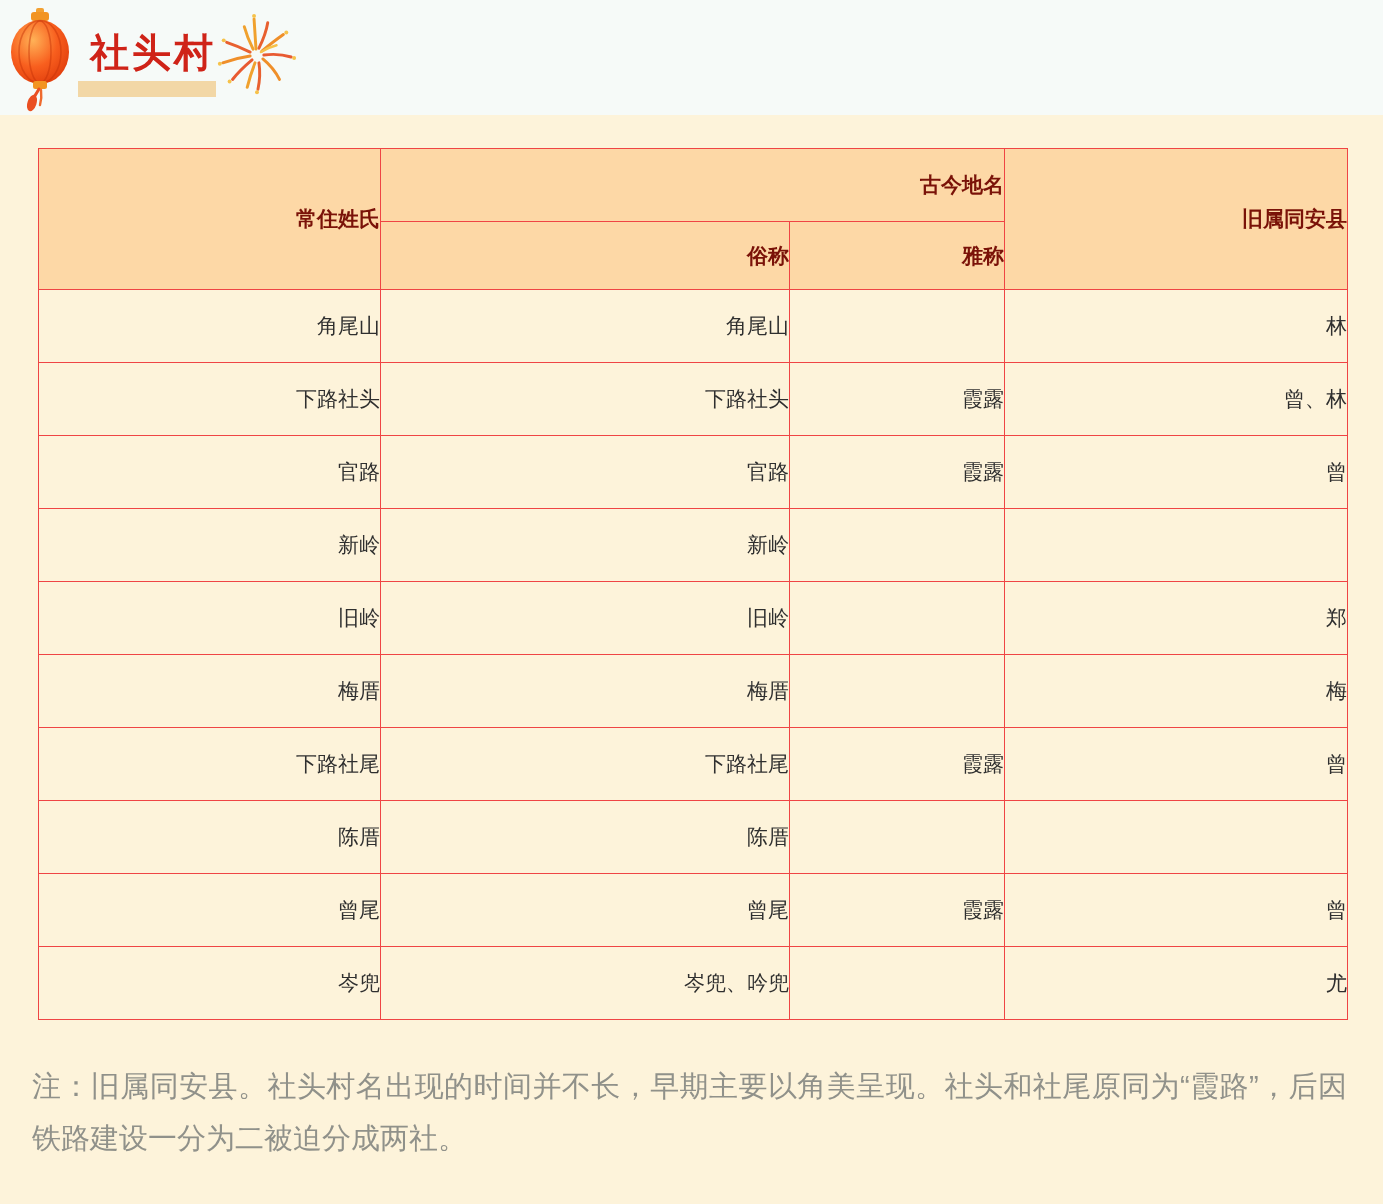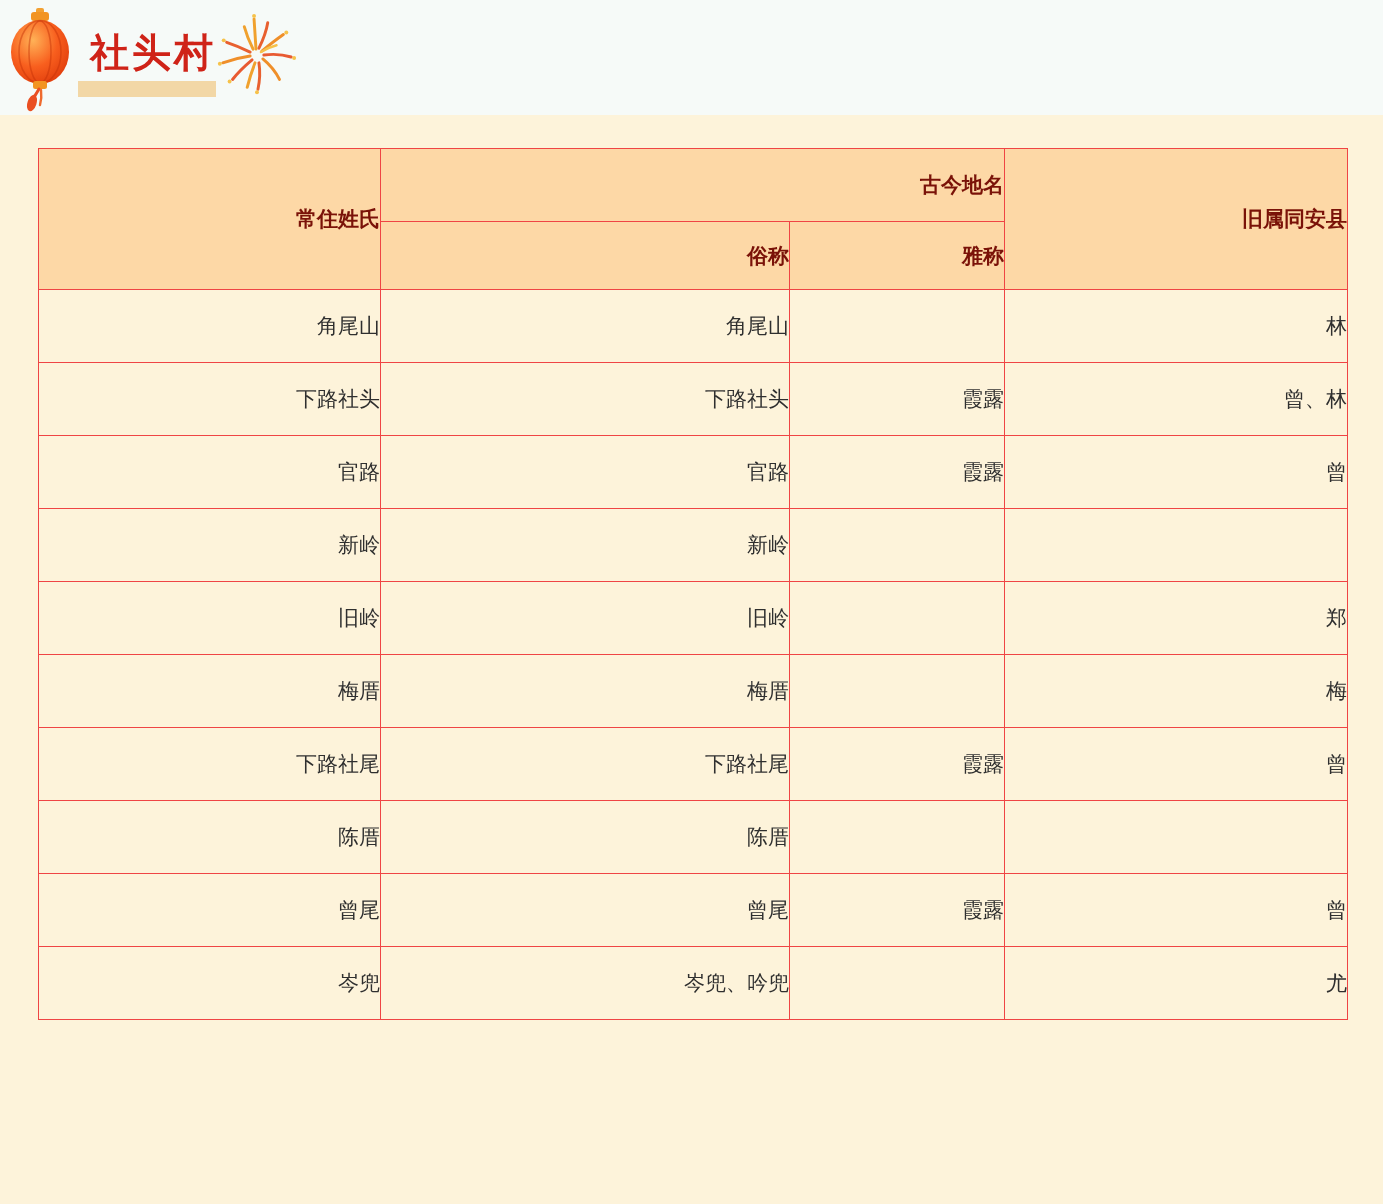--- a/index.html
+++ b/index.html
@@ -183,13 +183,14 @@
       </tr>
       <tr>
         <td>岑兜</td>
         <td>岑兜、吟兜</td>
         <td></td>
         <td>尤</td>
       </tr>
     </tbody>
   </table>
 
+  <div class="footnote">注：旧属同安县。社头村名出现的时间并不长，早期主要以角美呈现。社头和社尾原同为“霞路”，后因铁路建设一分为二被迫分成两社。</div>
 </div>
 
 </body></html>

